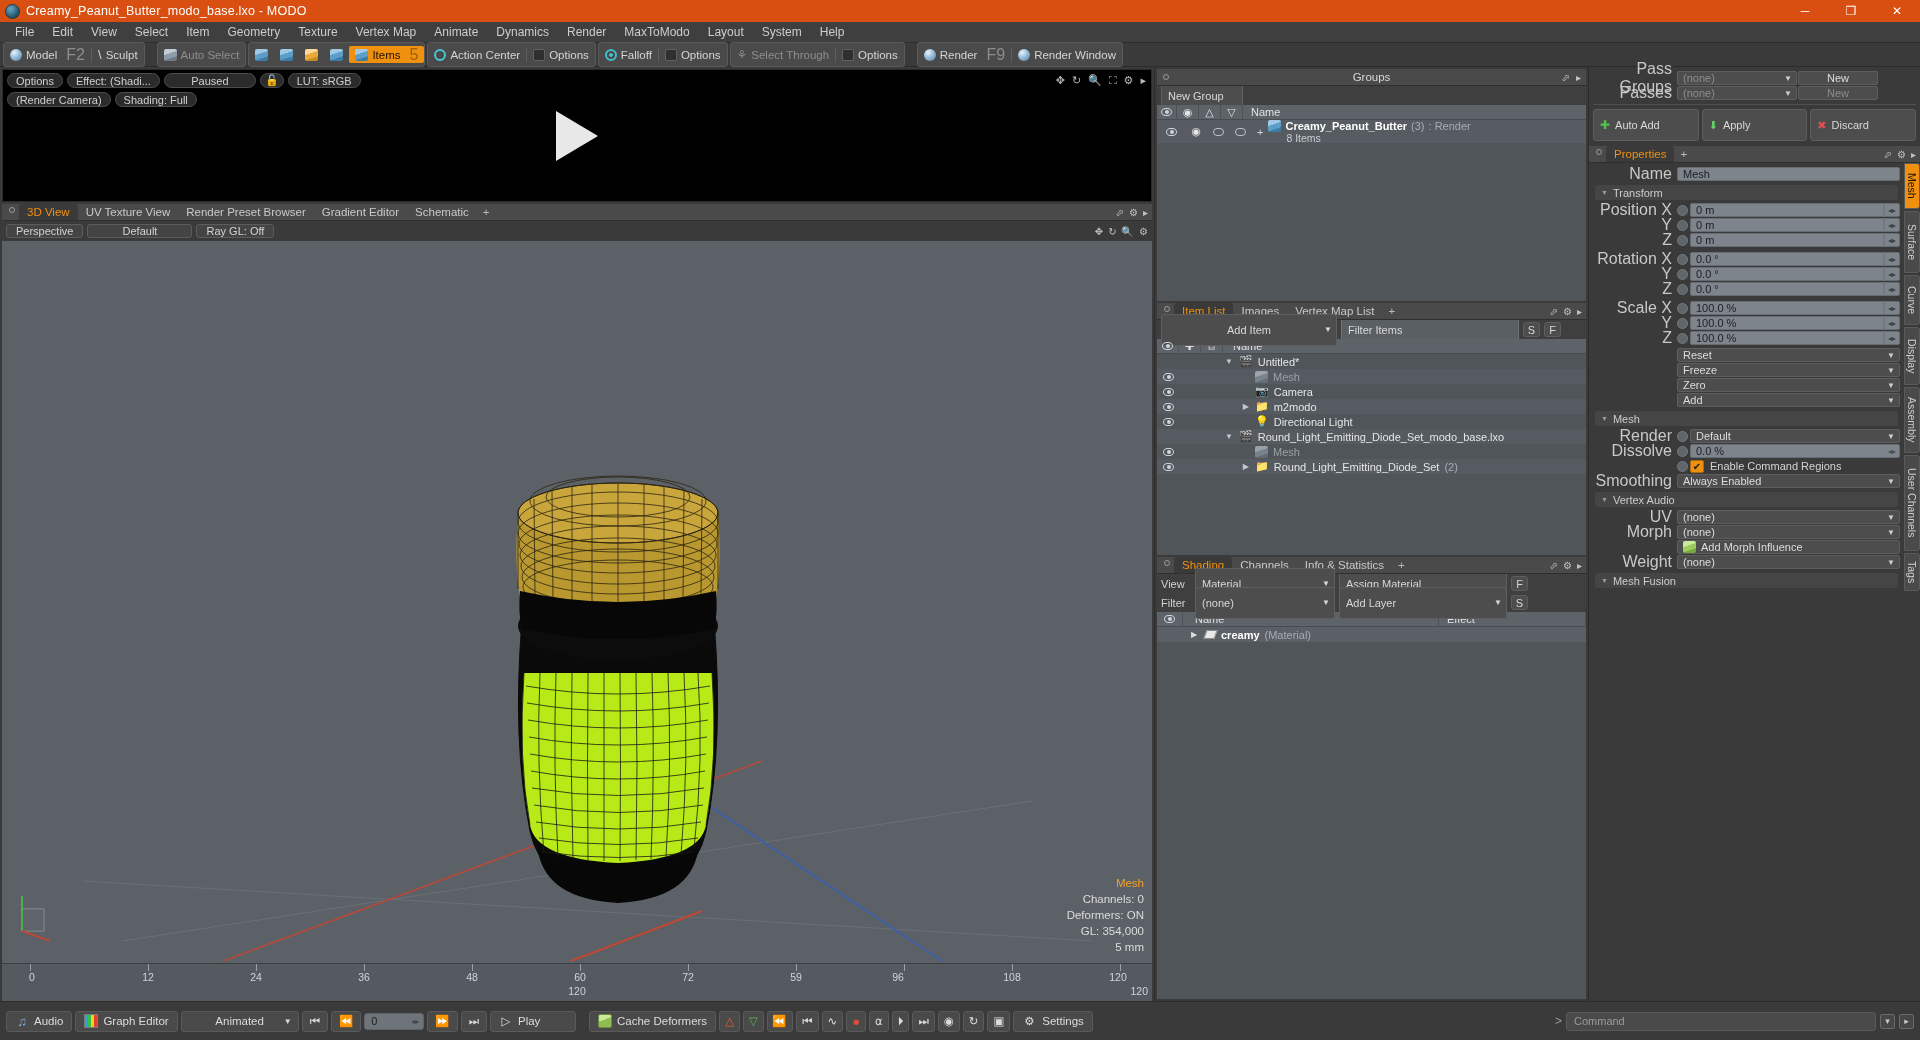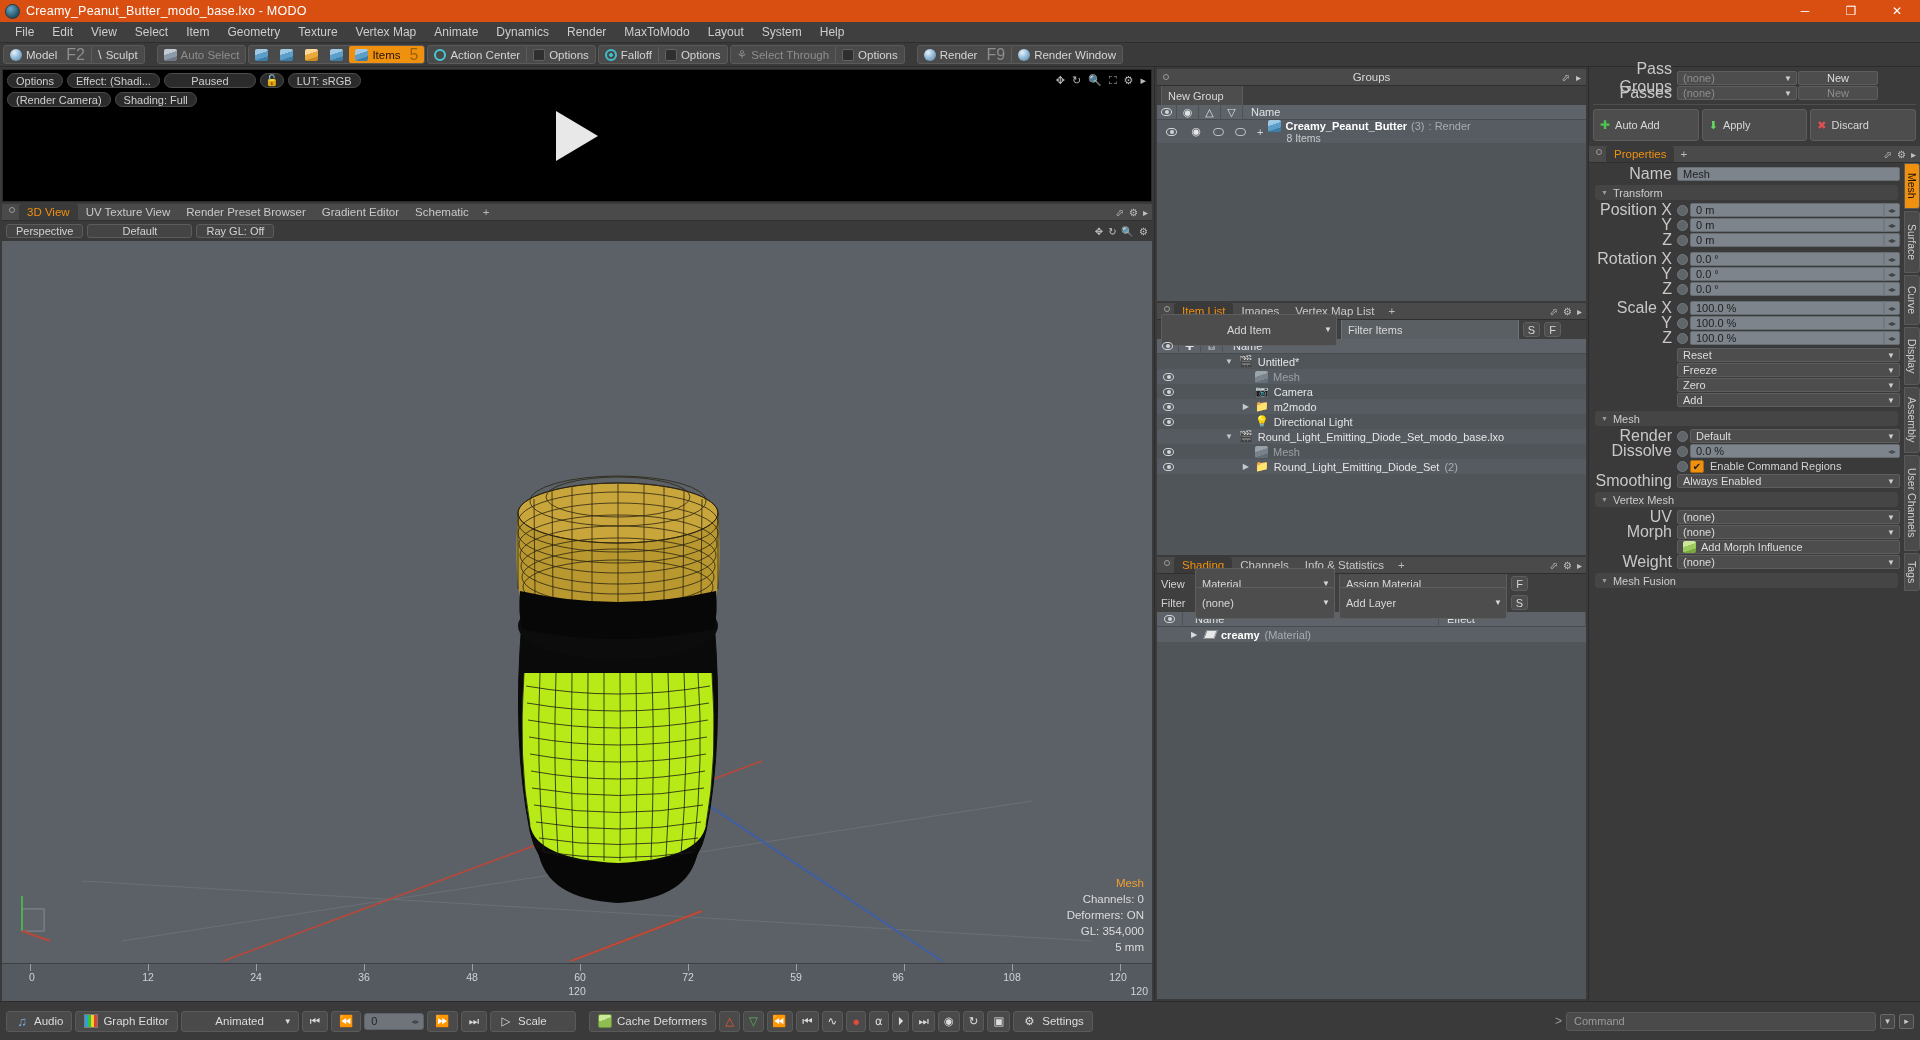--- a/index.html
+++ b/index.html
@@ -23,21 +23,21 @@
   }
   #titlebar .ttl{ color:#fff; font-size:12.5px; letter-spacing:.2px;}
   .wbtns{ position:absolute; right:0; top:0; height:22px; display:flex;}
   .wbtn{ width:46px;height:22px;display:flex;align-items:center;justify-content:center;color:#fff;font-size:12px;}
   
   #menubar{ height:21px; background:#3f3f3f; display:flex; align-items:center; padding-left:6px; border-bottom:1px solid #2e2e2e;}
   #menubar .mi{ padding:2px 9px; color:#cdcdcd; font-size:12px; }
   
   #modebar{ height:24px; background:#3a3a3a; display:flex; align-items:center; gap:2px; padding:2px 3px;
             border-bottom:1px solid #2c2c2c;}
-  .grp{ display:flex; align-items:center; background:#4a4a4a; border:1px solid #5a5a5a; border-radius:3px; height:19px;}
+  .grp{ display:flex; align-items:center; background:#4a4a4a; border:1px solid #5a5a5a; border-radius:3px; height:25px;}
   .tb{ display:flex; align-items:center; height:17px; padding:0 6px; color:#d4d4d4; font-size:11.5px; gap:4px; border-radius:2px;}
   .tb.sel{ background:#f0900f; color:#241300;}
   .tb.dim{ color:#8e8e8e;}
   .tb .key{ color:#8d8d8d; font-size:16px; margin-left:5px;}
   .tb.sel .key{ color:#9c6207;}
   .sep{ width:1px; height:15px; background:#5d5d5d; }
   .cube{ width:13px;height:12px; background:linear-gradient(160deg,#c2cbd4 0 38%, #8d9aa7 38% 70%, #6d7985 70%); border-radius:2px;}
   .cube.or{ background:linear-gradient(160deg,#ffd89a 0 38%,#e9a93d 38% 70%,#c98b22 70%); }
   .cube.bl{ background:linear-gradient(160deg,#9fc9e5 0 38%,#5d9ec8 38% 70%,#3c7ea8 70%); }
   .sph{ width:12px;height:12px;border-radius:50%;background:radial-gradient(circle at 35% 30%,#e8f3fb 0,#9fc3de 40%,#4e7b99 100%);}
@@ -875,21 +875,21 @@
       <div class="prow">
         <div class="plabel">Smoothing</div>
         <div class="pfield dd">
           <span>Always Enabled</span>
           <span class="darrow">▼</span>
         </div>
       </div>
 
       <div class="sect">
         <span style="font-size:7px;color:#9a9a9a;">▼</span>
-        <span>Vertex Mesh</span>
+        <span>Vertex Audio</span>
       </div>
 
       <div class="prow">
         <div class="plabel">UV</div>
         <div class="pfield dd">
           <span>(none)</span>
           <span class="darrow">▼</span>
         </div>
       </div>
       <div class="prow">
@@ -948,21 +948,21 @@
   <div class="bb" style="padding:0 7px;">⏮</div>
   <div class="bb" style="padding:0 7px;">⏪</div>
   <div class="numfield">
     <span>0</span>
     <span style="margin-left:auto;margin-right:4px;color:#41464b;font-size:8px;">◂▸</span>
   </div>
   <div class="bb" style="padding:0 7px;">⏩</div>
   <div class="bb" style="padding:0 7px;">⏭</div>
   <div class="bb" style="width:86px;">
     <span class="bicon">▷</span>
-    <span>Scale</span>
+    <span>Play</span>
   </div>
   <div class="bb" style="margin-left:10px;">
     <span class="bicon" style="background:linear-gradient(160deg,#cbe89b 0 40%,#8fbd52 40%);border:1px solid #6d8f3d;border-radius:2px;"></span>
     <span>Cache Deformers</span>
   </div>
   <div class="bb" style="padding:0 5px;">
       <span style="color:#e05a3a;">△</span>
     </div>
   <div class="bb" style="padding:0 5px;">
       <span style="color:#5ab55a;">▽</span>

